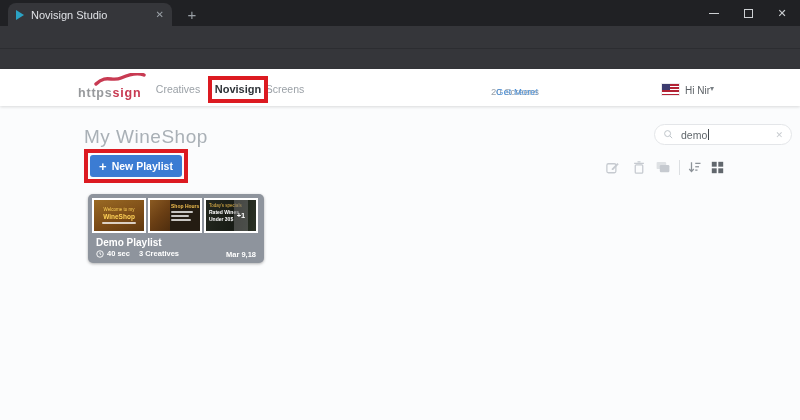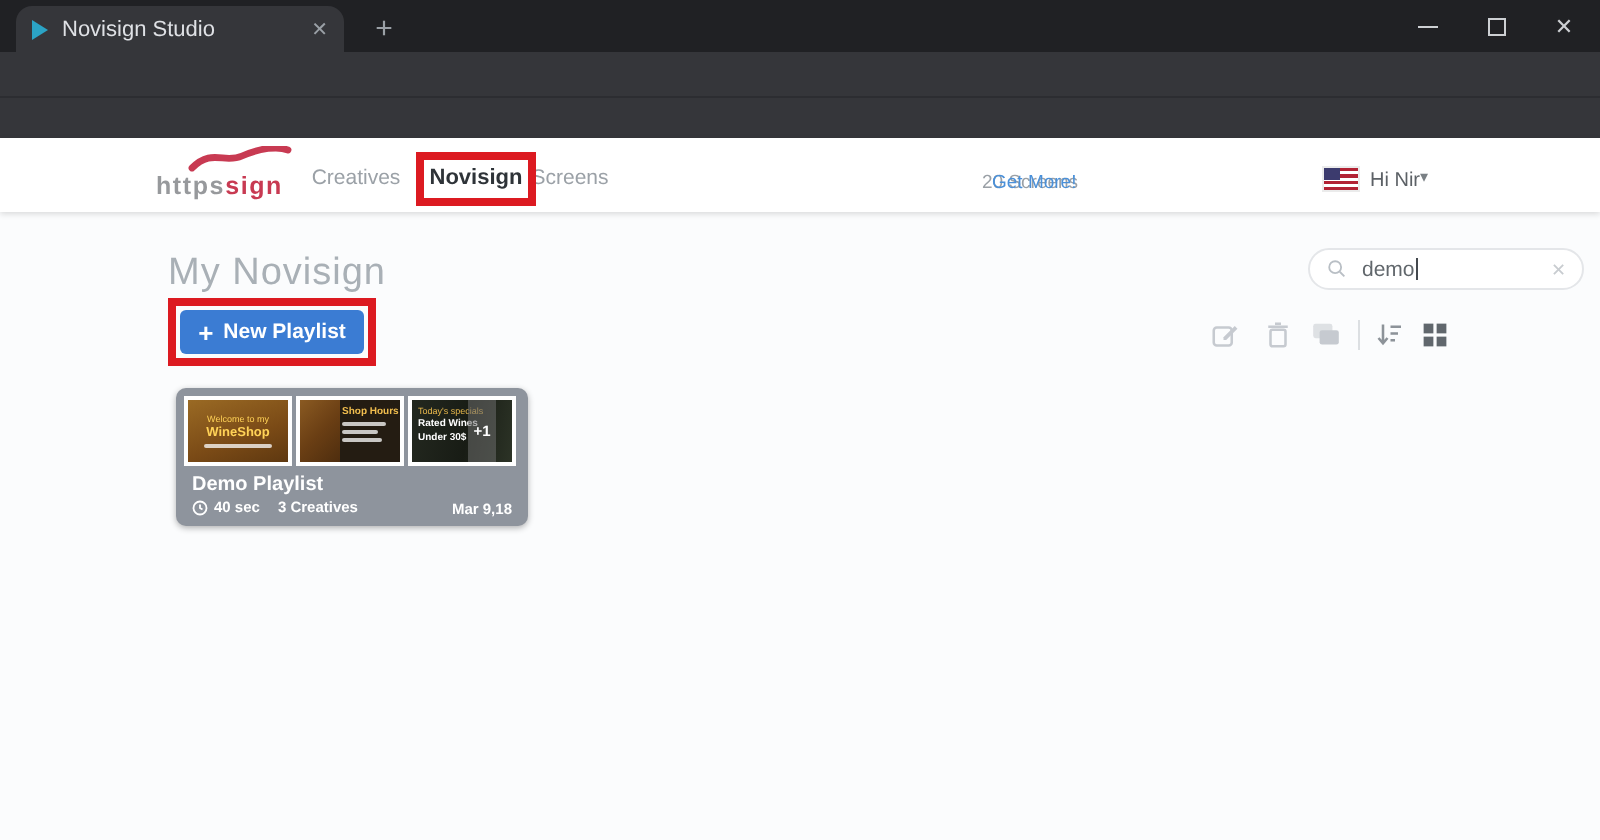--- a/index.html
+++ b/index.html
@@ -193,21 +193,21 @@
 <div id="mi-playlists" class="abs menu-item">Novisign</div>
 <div id="mi-screens" class="abs menu-item">Screens</div>
 
 <div id="screens-count" class="abs">20 Screens</div>
 <div id="getmore" class="abs">Get More!</div>
 
 <div id="flag"></div>
 <div id="user-name" class="abs">Hi Nir</div>
 <div id="user-caret" class="abs">▾</div>
 
-<div id="page-title" class="abs">My Novisign</div>
+<div id="page-title" class="abs">My WineShop</div>
 
 <div id="searchbox" class="abs">
   <svg width="11" height="11" viewBox="0 0 24 24">
     <circle cx="10" cy="10" r="6.5" fill="none" stroke="currentColor" stroke-width="2"></circle>
     <line x1="15" y1="15" x2="20" y2="20" stroke="currentColor" stroke-width="2"></line>
   </svg>
   <span id="search-text">demo</span>
   <span class="text-cursor"></span>
   <span id="search-clear">✕</span>
 </div>

